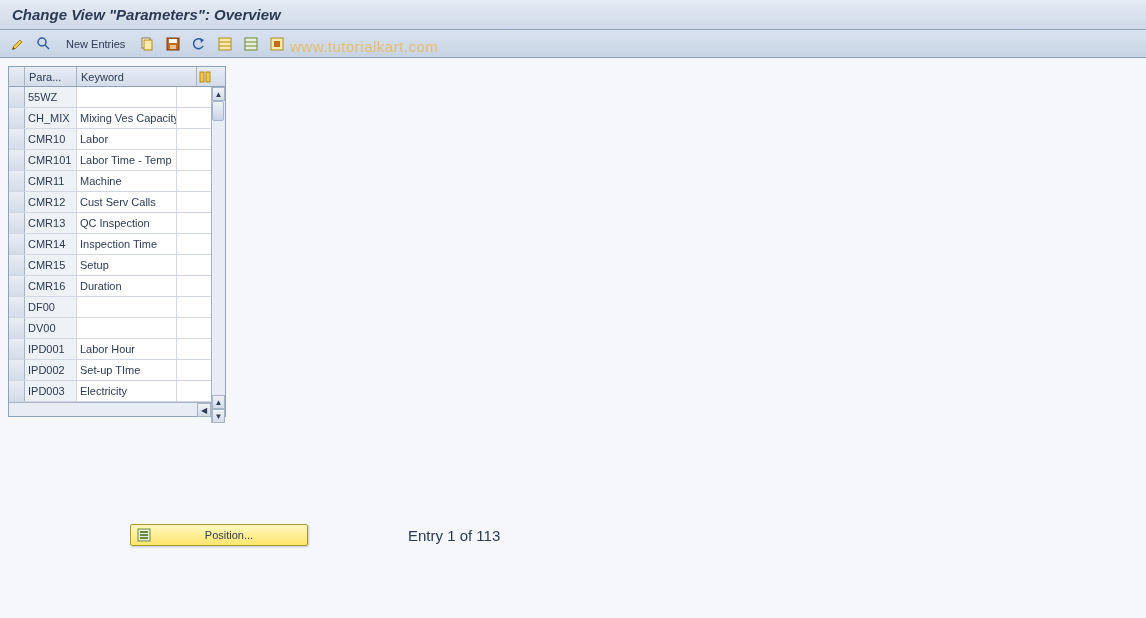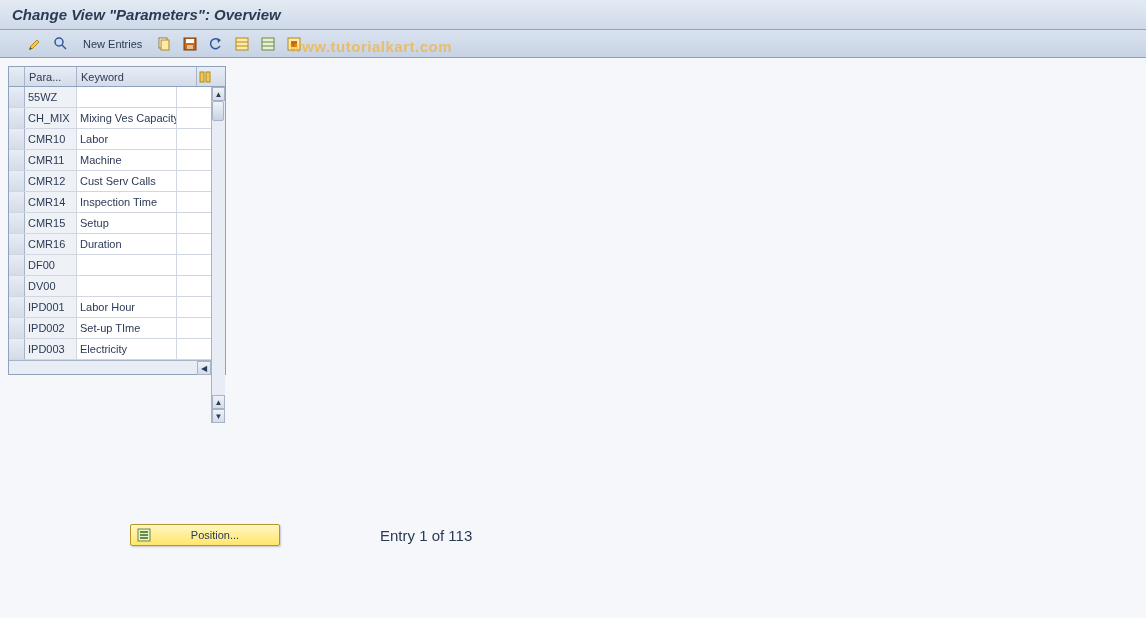--- a/index.html
+++ b/index.html
@@ -17,21 +17,21 @@
       border-bottom: 1px solid #8fa2bd;
       padding: 6px 12px;
       font-weight: bold;
       font-style: italic;
       font-size: 15px;
       color: #2b3a55;
     }
     .toolbar {
       background: linear-gradient(#d9e2ef, #c7d3e4);
       border-bottom: 1px solid #8fa2bd;
-      padding: 4px 25px;
+      padding: 4px 8px;
       display: flex;
       align-items: center;
       gap: 6px;
       height: 28px;
     }
     .toolbar-btn {
       width: 20px;
       height: 20px;
       display: inline-flex;
       align-items: center;
@@ -44,21 +44,21 @@
       color: #2b3a55;
       padding: 2px 6px;
       cursor: pointer;
     }
     .watermark {
       position: absolute;
       left: 290px;
       top: 38px;
       font-size: 15px;
       color: rgba(255,165,0,0.55);
-      font-weight: bold;
+      font-weight: normal;
       letter-spacing: 0.5px;
       pointer-events: none;
     }
     .content {
       background: #f5f7fb;
       height: calc(100% - 54px);
       padding: 8px;
       position: relative;
     }
     .grid-wrap {
@@ -177,21 +177,21 @@
     }
     .footer-area {
       position: absolute;
       left: 130px;
       top: 524px;
       display: flex;
       align-items: center;
       gap: 100px;
     }
     .position-btn {
-      width: 150px;
+      width: 178px;
       height: 22px;
       background: linear-gradient(#fff7c2,#ffe66b);
       border: 1px solid #b0982f;
       border-radius: 2px;
       display:flex;
       align-items:center;
       gap:6px;
       padding:0 6px;
       cursor:pointer;
       box-shadow: 1px 1px 2px rgba(0,0,0,0.2);
@@ -292,27 +292,37 @@
           <div class="gr-cell1">CH_MIX</div>
           <div class="gr-cell2">Mixing Ves Capacity</div>
         </div>
         <div class="grid-row">
           <div class="gr-sel"></div>
           <div class="gr-cell1">CMR10</div>
           <div class="gr-cell2">Labor</div>
         </div>
         <div class="grid-row">
           <div class="gr-sel"></div>
+          <div class="gr-cell1">CMR101</div>
+          <div class="gr-cell2">Labor Time - Temp</div>
+        </div>
+        <div class="grid-row">
+          <div class="gr-sel"></div>
           <div class="gr-cell1">CMR11</div>
           <div class="gr-cell2">Machine</div>
         </div>
         <div class="grid-row">
           <div class="gr-sel"></div>
           <div class="gr-cell1">CMR12</div>
           <div class="gr-cell2">Cust Serv Calls</div>
+        </div>
+        <div class="grid-row">
+          <div class="gr-sel"></div>
+          <div class="gr-cell1">CMR13</div>
+          <div class="gr-cell2">QC Inspection</div>
         </div>
         <div class="grid-row">
           <div class="gr-sel"></div>
           <div class="gr-cell1">CMR14</div>
           <div class="gr-cell2">Inspection Time</div>
         </div>
         <div class="grid-row">
           <div class="gr-sel"></div>
           <div class="gr-cell1">CMR15</div>
           <div class="gr-cell2">Setup</div>

